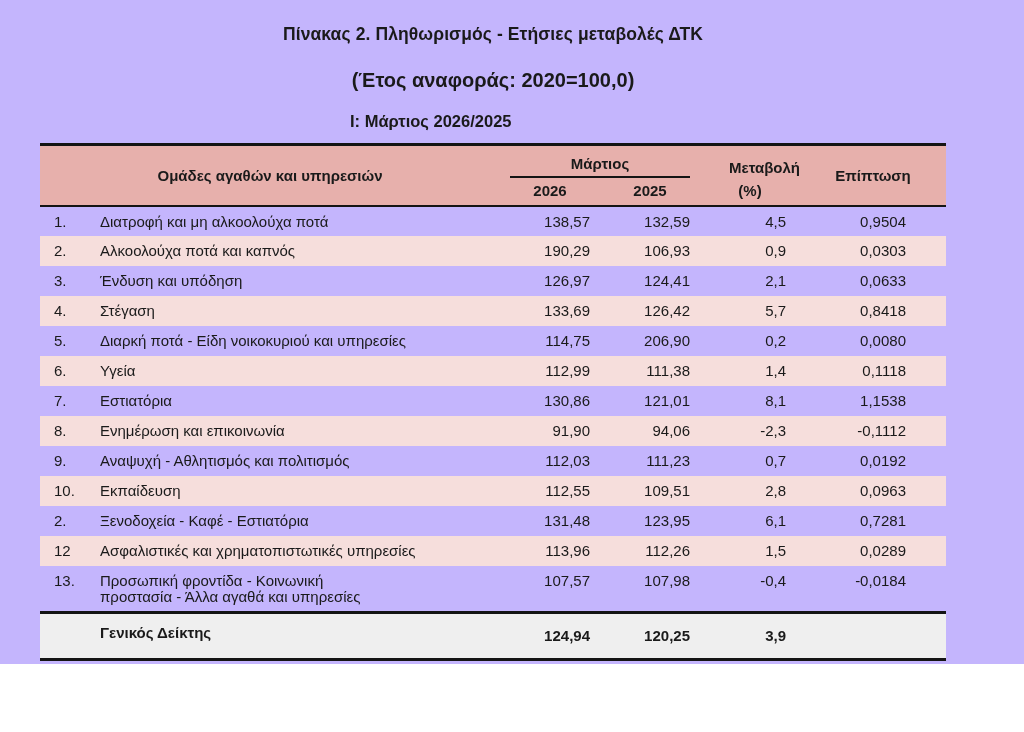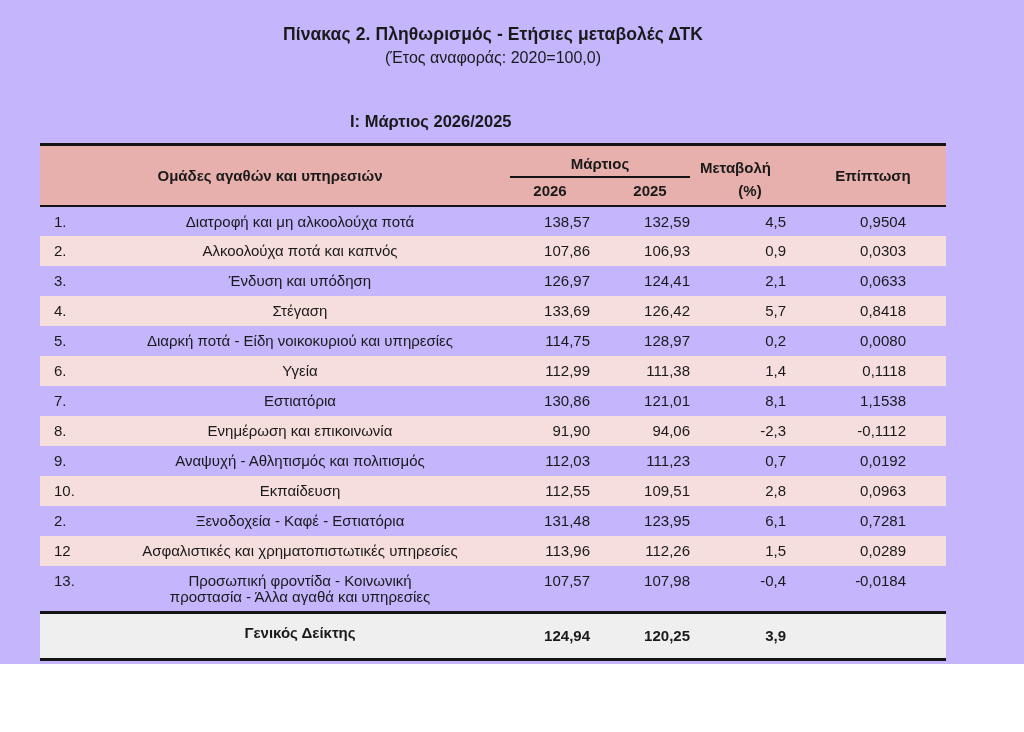--- a/index.html
+++ b/index.html
@@ -17,21 +17,21 @@
     background:#c4b5fd;
     font-family:"Liberation Sans", sans-serif;
     color:var(--text);
     overflow:hidden;
   }
   .titles{
     position:absolute;left:40px;top:24px;width:906px;
     text-align:center;
   }
   .page-title{font-size:17.5px;font-weight:700;letter-spacing:.1px;}
-  .page-subtitle{font-size:16px;font-weight:400;margin-top:4px;}
+  .page-subtitle{font-size:20px;font-weight:700;margin-top:24px;}
   .section-heading{
     position:absolute;left:350px;top:112px;
     font-size:16.5px;font-weight:700;
   }
   .table-wrap{
     position:absolute;left:40px;top:143px;width:906px;
   }
   table{
     width:100%;
     border-collapse:collapse;
@@ -50,29 +50,29 @@
   thead th{font-weight:700;color:var(--text);vertical-align:middle;padding:0;}
   tr.hrow1 th{height:33px;}
   tr.hrow2 th{height:28px;vertical-align:top;}
   th.h-groups{text-align:center;font-size:15px;}
   th.h-month{text-align:center;vertical-align:bottom;}
   .month-line{
     display:block;margin:0 10px;padding-bottom:4px;
     border-bottom:2.5px solid var(--border-dark);
     text-align:center;
   }
-  th.h-change{text-align:left;vertical-align:bottom;padding-bottom:2px;}
+  th.h-change{text-align:right;vertical-align:bottom;padding-bottom:2px;}
   th.h-impact{text-align:center;}
   th.h-year{text-align:center;padding-top:4px;}
   th.h-pct{text-align:center;padding-top:4px;}
 
   tbody td{height:30px;vertical-align:top;padding-top:7px;line-height:16px;}
   tbody tr.alt{background:var(--row-pink);}
   td.num{text-align:left;padding-left:14px;}
-  td.label{text-align:center;padding-left:5px;white-space:pre-line;padding-bottom:6px;}
+  td.label{text-align:left;padding-left:5px;white-space:pre-line;padding-bottom:6px;}
   td.v{text-align:right;padding-right:10px;}
   td.pct{text-align:right;padding-right:14px;}
   td.imp{text-align:right;padding-right:40px;}
 
   tfoot tr{
     background:var(--footer-gray);
     border-top:3px solid var(--border-dark);
     border-bottom:3px solid var(--border-dark);
   }
   tfoot td{height:47px;vertical-align:middle;font-weight:700;padding-top:0;}
@@ -121,21 +121,21 @@
     <td class="label">Διατροφή και μη αλκοολούχα ποτά</td>
     <td class="v">138,57</td>
     <td class="v">132,59</td>
     <td class="pct">4,5</td>
     <td class="imp">0,9504</td>
   </tr>
 
   <tr class="alt">
     <td class="num">2.</td>
     <td class="label">Αλκοολούχα ποτά και καπνός</td>
-    <td class="v">107,86</td>
+    <td class="v">190,29</td>
     <td class="v">106,93</td>
     <td class="pct">0,9</td>
     <td class="imp">0,0303</td>
   </tr>
 
   <tr>
     <td class="num">3.</td>
     <td class="label">Ένδυση και υπόδηση</td>
     <td class="v">126,97</td>
     <td class="v">124,41</td>
@@ -149,21 +149,21 @@
     <td class="v">133,69</td>
     <td class="v">126,42</td>
     <td class="pct">5,7</td>
     <td class="imp">0,8418</td>
   </tr>
 
   <tr>
     <td class="num">5.</td>
     <td class="label">Διαρκή ποτά - Είδη νοικοκυριού και υπηρεσίες</td>
     <td class="v">114,75</td>
-    <td class="v">128,97</td>
+    <td class="v">206,90</td>
     <td class="pct">0,2</td>
     <td class="imp">0,0080</td>
   </tr>
 
   <tr class="alt">
     <td class="num">6.</td>
     <td class="label">Υγεία</td>
     <td class="v">112,99</td>
     <td class="v">111,38</td>
     <td class="pct">1,4</td>

